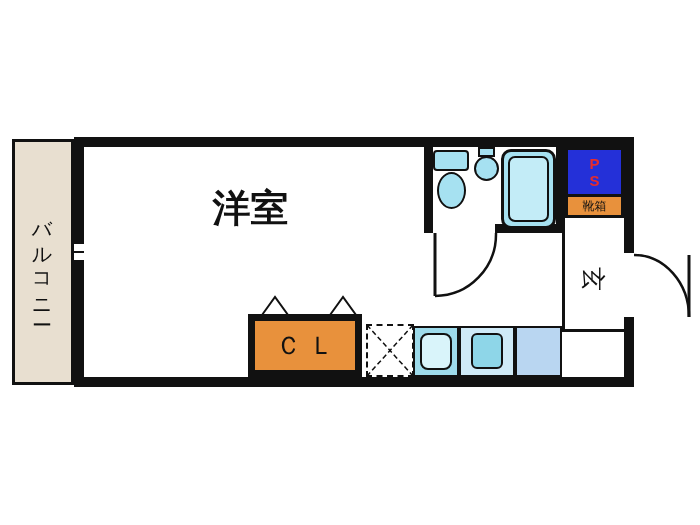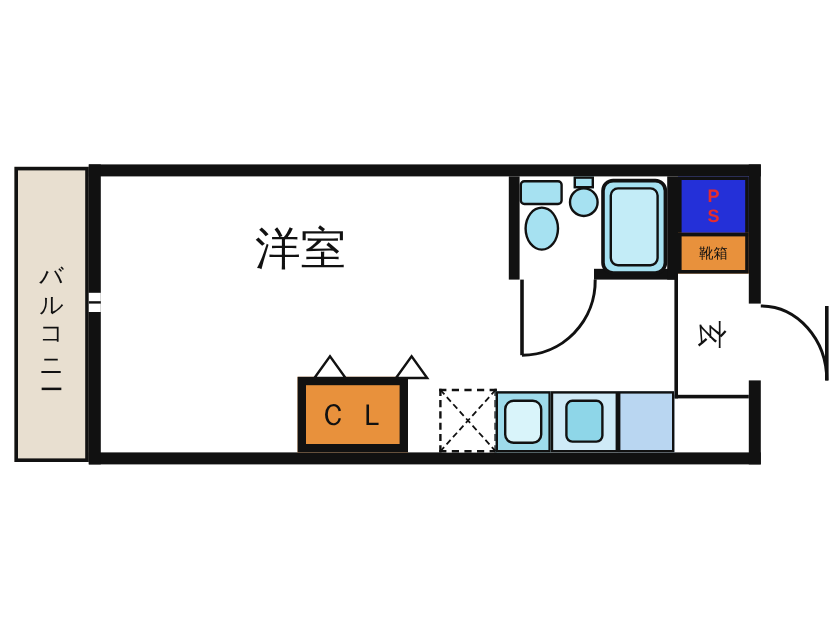--- a/index.html
+++ b/index.html
@@ -19,42 +19,42 @@
   .v-label{
     writing-mode:vertical-rl;text-orientation:upright;
     font-size:20px;letter-spacing:4px;color:#111;
   }
 
   .window-notch{position:absolute;left:74px;top:244px;width:10px;height:16px;background:#fff;}
   .window-bar{position:absolute;left:74px;top:251px;width:10px;height:2px;background:var(--wall,#111);}
 
   .room-label{
     position:absolute;left:168px;top:184px;width:165px;
-    text-align:center;font-size:38px;line-height:1.3;font-weight:400;color:#111;
+    text-align:center;font-size:38px;line-height:1.3;font-weight:700;color:#111;
   }
 
   .ps-box{
     position:absolute;left:565px;top:147px;width:59px;height:50px;
     background:var(--ps-fill,#2430d8);border:3px solid var(--wall,#111);
     display:flex;flex-direction:column;align-items:center;justify-content:center;
     color:var(--ps-text,#e62c2c);font-size:15px;font-weight:bold;line-height:1.15;
   }
   .shoebox{
-    position:absolute;left:565px;top:194px;width:59px;height:34px;
+    position:absolute;left:565px;top:194px;width:59px;height:24px;
     background:var(--shoebox-fill,#e8913c);border:3px solid var(--wall,#111);
     display:flex;align-items:center;justify-content:center;font-size:12px;color:#111;
   }
   .genkan-label{
     position:absolute;left:573px;top:258px;width:40px;height:42px;
     display:flex;align-items:center;justify-content:center;
     font-size:24px;color:#111;transform:rotate(90deg);
   }
 
   .closet{
-    position:absolute;left:248px;top:314px;width:92px;height:63px;
+    position:absolute;left:248px;top:314px;width:114px;height:63px;
     background:var(--closet-fill,#e8913c);border:7px solid var(--wall,#111);
     display:flex;align-items:center;justify-content:center;
   }
   .closet span{font-size:25px;letter-spacing:8px;text-indent:8px;color:#111;}
 
   .washer-box{
     position:absolute;left:366px;top:324px;width:48px;height:53px;
     border:2px dashed var(--wall,#111);background:#fff;
   }
 

